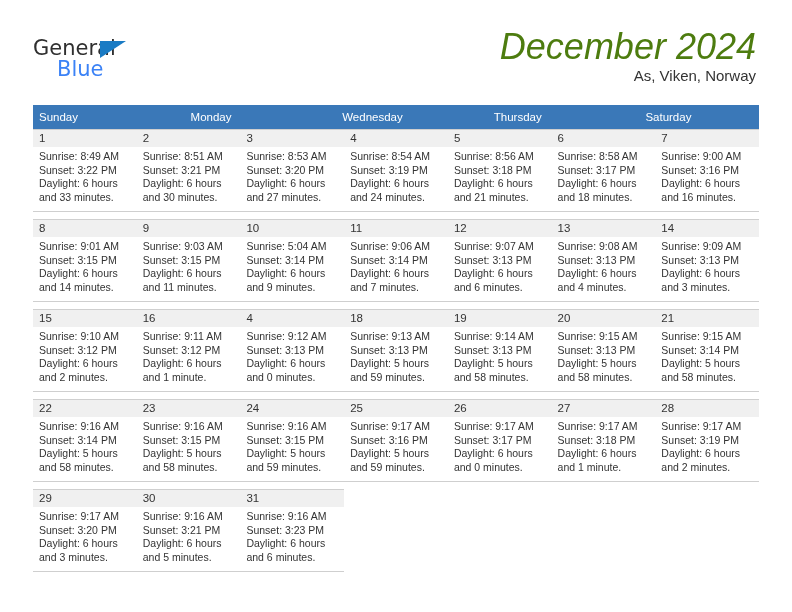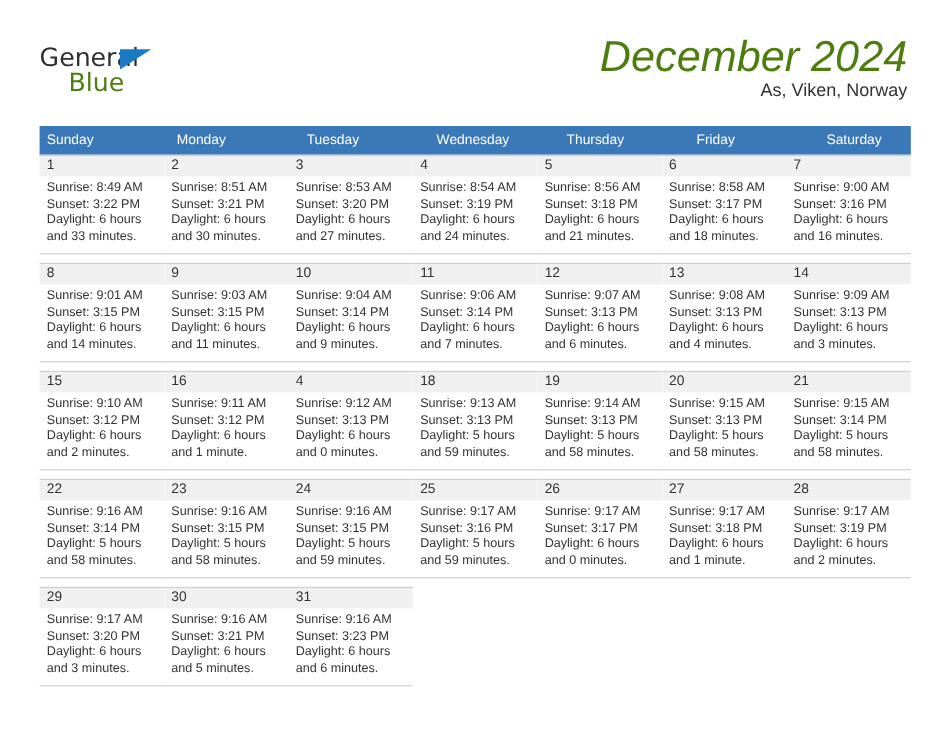--- a/index.html
+++ b/index.html
@@ -53,21 +53,21 @@
     width: 0;
     height: 0;
     border-left: 26px solid #1a7bc4;
     border-bottom: 17px solid transparent;
   }
   .logo-blue {
     position: absolute;
     left: 24px;
     top: 21px;
     font-size: 21px;
-    color: #4d7c0f;
+    color: #3b82f6;
     font-family: "DejaVu Sans", sans-serif;
   }
 
   .title-block {
     position: absolute;
     right: 36px;
     top: 30px;
     text-align: right;
   }
   .cal-title {
@@ -169,24 +169,22 @@
       <div class="cal-subtitle">As, Viken, Norway</div>
     </div>
 
   </div>
 
   <div class="calendar">
 
     <div class="weekday-row">
       <div class="weekday">Sunday</div>
       <div class="weekday">Monday</div>
-      <div class="weekday">Tuesday</div>
       <div class="weekday">Wednesday</div>
       <div class="weekday">Thursday</div>
-      <div class="weekday">Friday</div>
       <div class="weekday">Saturday</div>
     </div>
 
     <div class="week-row">
       <div class="day-cell">
         <span class="day-num">1</span>
         <div class="day-body">
           <div class="day-line">Sunrise: 8:49 AM</div>
           <div class="day-line">Sunset: 3:22 PM</div>
           <div class="day-line">Daylight: 6 hours</div>
@@ -264,21 +262,21 @@
         <div class="day-body">
           <div class="day-line">Sunrise: 9:03 AM</div>
           <div class="day-line">Sunset: 3:15 PM</div>
           <div class="day-line">Daylight: 6 hours</div>
           <div class="day-line">and 11 minutes.</div>
         </div>
       </div>
       <div class="day-cell">
         <span class="day-num">10</span>
         <div class="day-body">
-          <div class="day-line">Sunrise: 9:04 AM</div>
+          <div class="day-line">Sunrise: 5:04 AM</div>
           <div class="day-line">Sunset: 3:14 PM</div>
           <div class="day-line">Daylight: 6 hours</div>
           <div class="day-line">and 9 minutes.</div>
         </div>
       </div>
       <div class="day-cell">
         <span class="day-num">11</span>
         <div class="day-body">
           <div class="day-line">Sunrise: 9:06 AM</div>
           <div class="day-line">Sunset: 3:14 PM</div>

